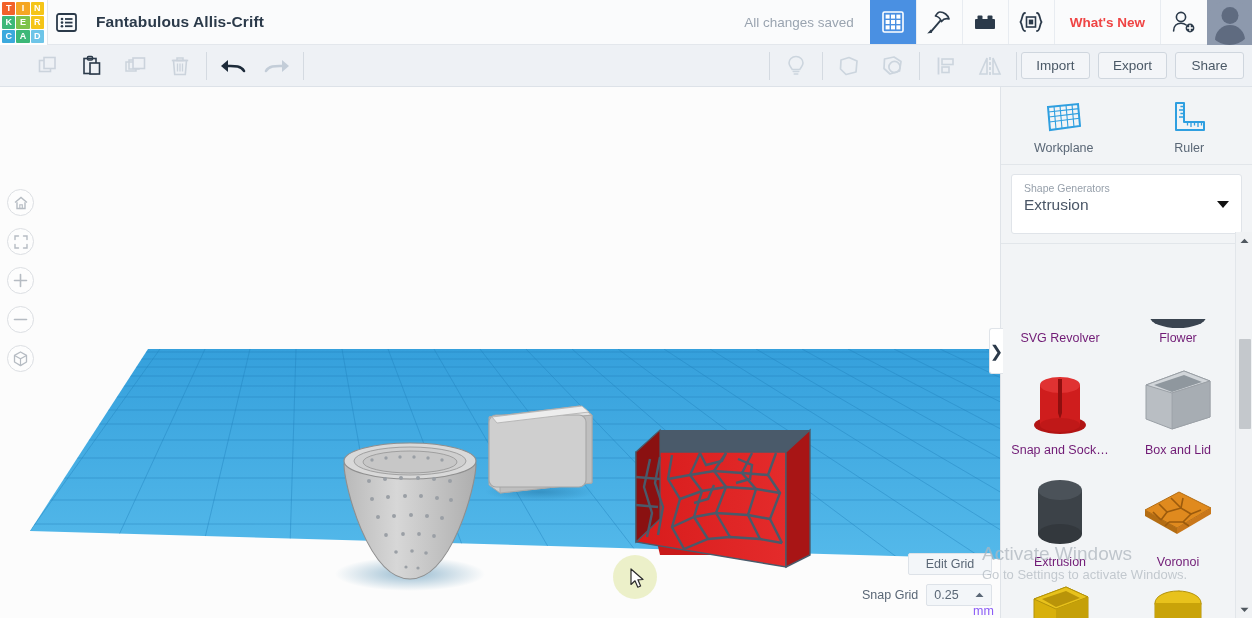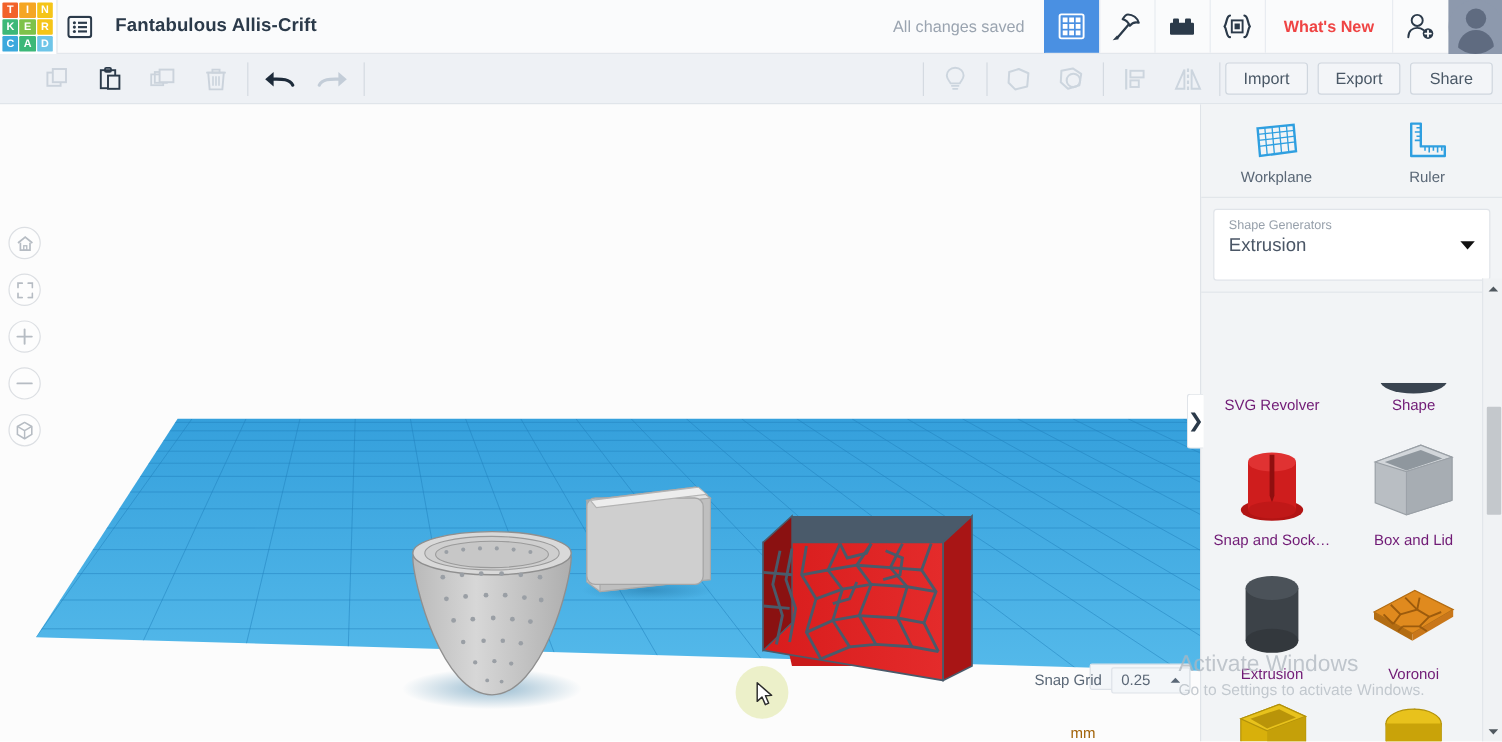--- a/index.html
+++ b/index.html
@@ -120,34 +120,34 @@
   }
 
   
   .editgrid-btn {
     position: absolute; left: 908px; top: 553px; width: 84px; height: 22px;
     background: #f3f6f9; border: 1px solid #dde2e8; border-radius: 2px;
     display: flex; align-items: center; justify-content: center;
     font-size: 12.5px; color: #5a6776; cursor: pointer;
   }
   .snapgrid-row {
-    position: absolute; left: 862px; top: 556px;
+    position: absolute; left: 862px; top: 584px;
     display: flex; align-items: center; gap: 8px;
   }
   .snapgrid-label { font-size: 12.5px; color: #5a6776; }
   .snapgrid-box {
     width: 66px; height: 22px; background: #f3f6f9;
     border: 1px solid #dde2e8; border-radius: 2px;
     display: flex; align-items: center; padding: 0 7px;
     font-size: 12.5px; color: #5a6776; cursor: pointer;
   }
   .snapgrid-val { flex: 1; }
   .snapgrid-unit {
-    position: absolute; left: 892px; top: 604px;
-    font-size: 12.5px; color: #a16207;
+    position: absolute; left: 973px; top: 604px;
+    font-size: 12.5px; color: #8b5cf6;
   }
 
   
   .rightpanel {
     position: absolute; left: 1000px; top: 87px; width: 252px; height: 531px;
     background: #f2f4f6; border-left: 1px solid #dfe3e8;
   }
   .rp-tools {
     height: 78px; display: flex; border-bottom: 1px solid #e2e6ea; background: #f2f4f6;
   }
@@ -642,21 +642,21 @@
         <div class="shape-cell">
           <div class="shape-thumb" style="height:10px"></div>
           <div class="shape-label">SVG Revolver</div>
         </div>
         <div class="shape-cell">
           <div class="shape-thumb" style="height:10px;overflow:hidden;align-items:flex-start">
             <svg width="60" height="14" viewBox="0 0 60 14">
               <ellipse cx="30" cy="-2" rx="28" ry="11" fill="#3a4450"></ellipse>
             </svg>
           </div>
-          <div class="shape-label">Shape</div>
+          <div class="shape-label">Flower</div>
         </div>
       </div>
 
       <div class="shape-row" style="margin-top:14px">
         <div class="shape-cell">
           <div class="shape-thumb">
             <svg width="70" height="74" viewBox="0 0 70 74">
               <ellipse cx="35" cy="62" rx="26" ry="9" fill="#b21414"></ellipse>
               <rect x="15" y="22" width="40" height="40" fill="#cf1d1d"></rect>
               <ellipse cx="35" cy="22" rx="20" ry="8" fill="#e03232"></ellipse>

